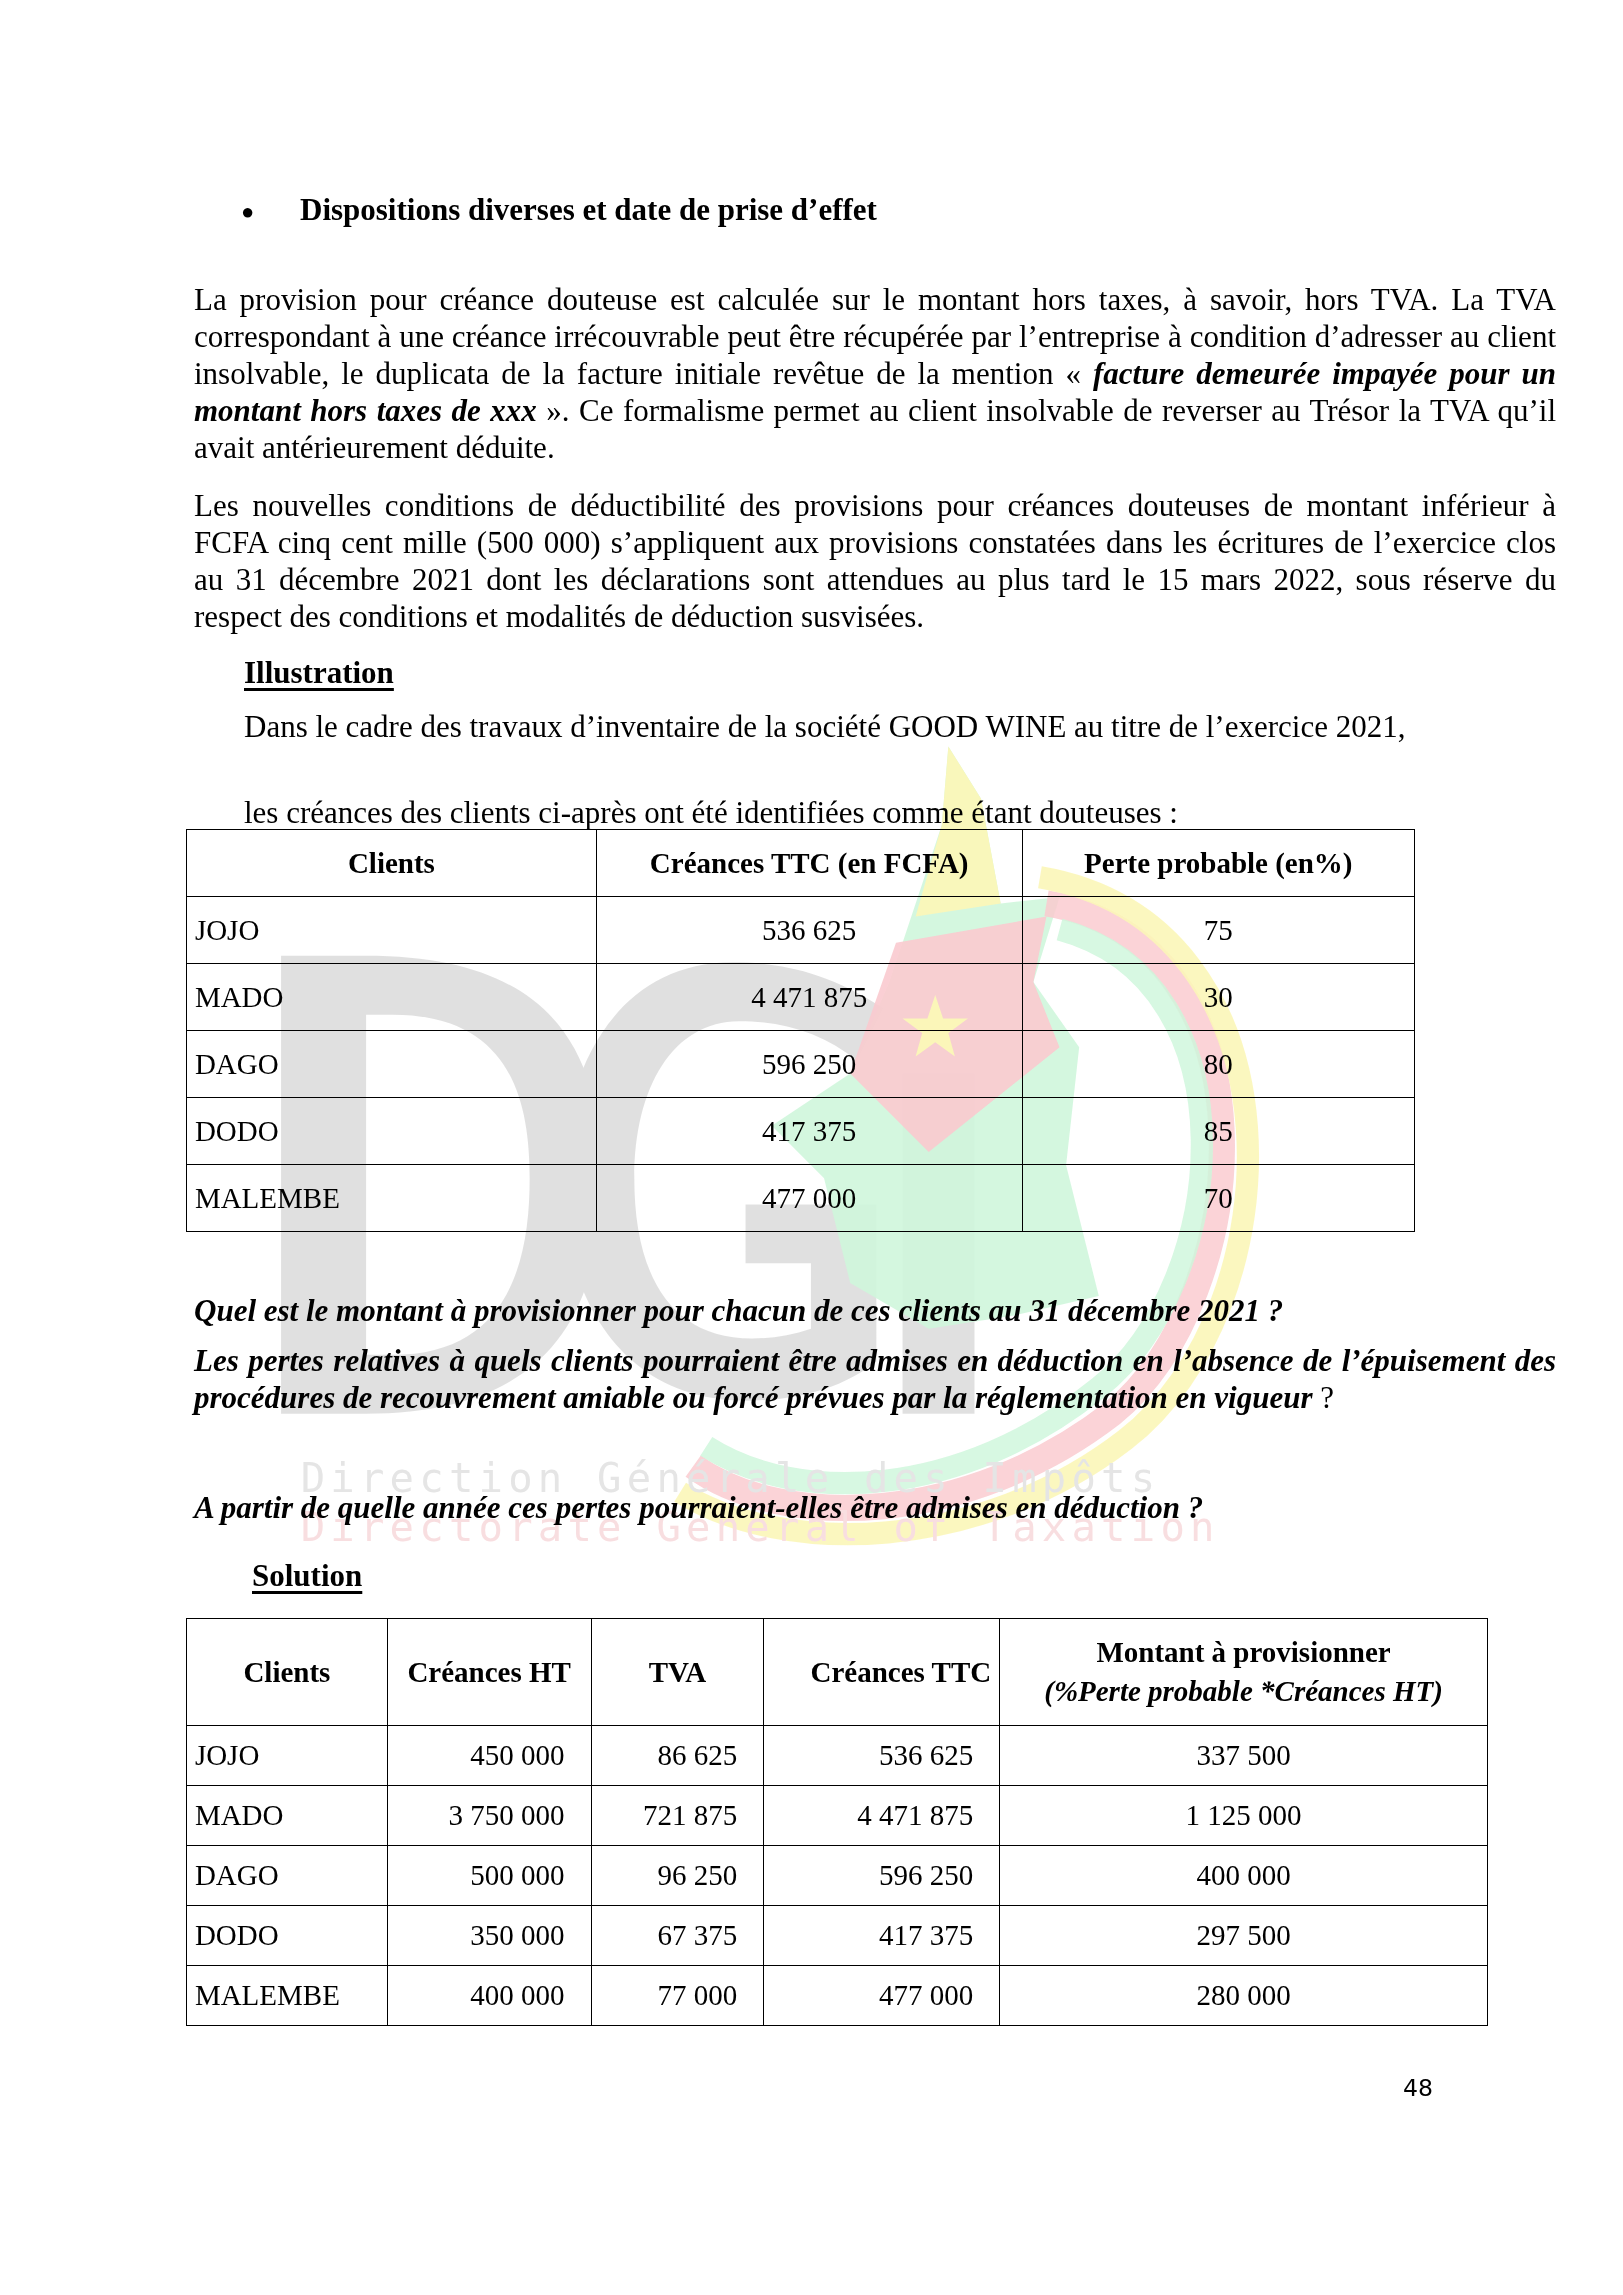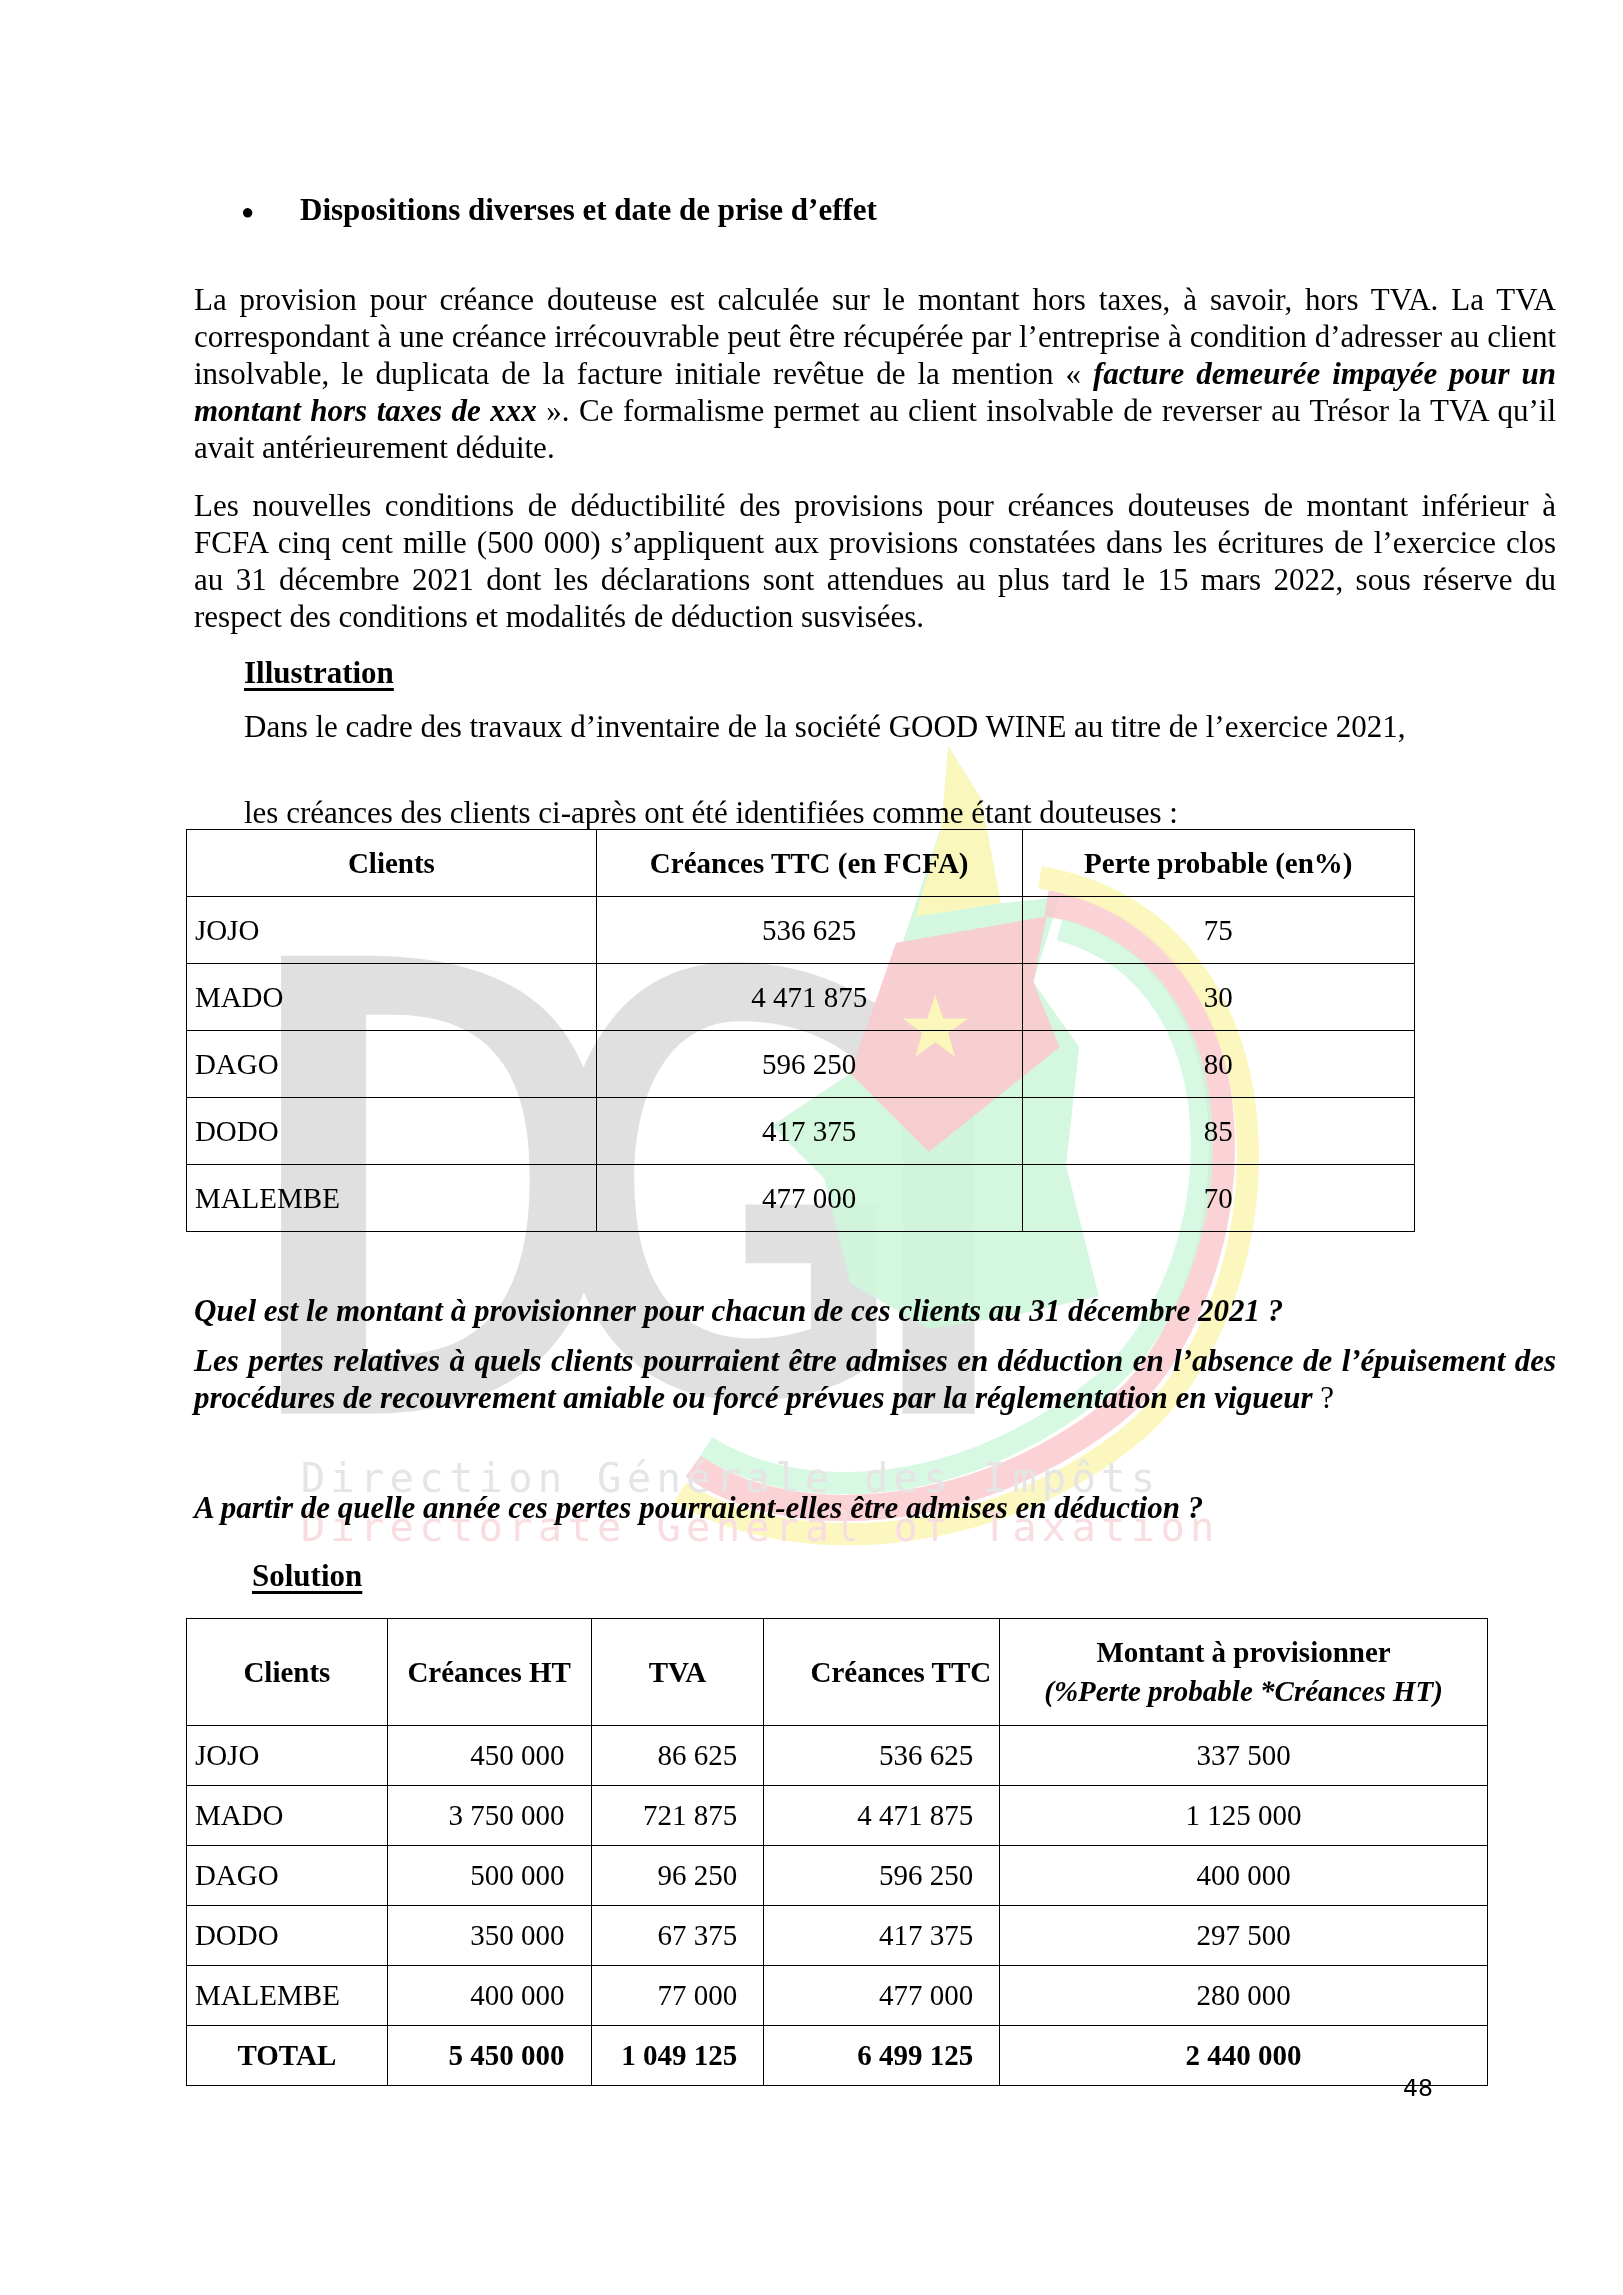--- a/index.html
+++ b/index.html
@@ -157,24 +157,17 @@
     <td class="num">417 375</td>
     <td class="num-c">297 500</td>
   </tr>
   <tr>
     <td class="name">MALEMBE</td>
     <td class="num">400 000</td>
     <td class="num">77 000</td>
     <td class="num">477 000</td>
     <td class="num-c">280 000</td>
   </tr>
-  <tr class="total">
-    <td class="name">TOTAL</td>
-    <td class="num">5 450 000</td>
-    <td class="num">1 049 125</td>
-    <td class="num">6 499 125</td>
-    <td class="num-c">2 440 000</td>
-  </tr>
 </tbody>
   </table>
 
 <div class="page-num">48</div>
 
 
 </body></html>

